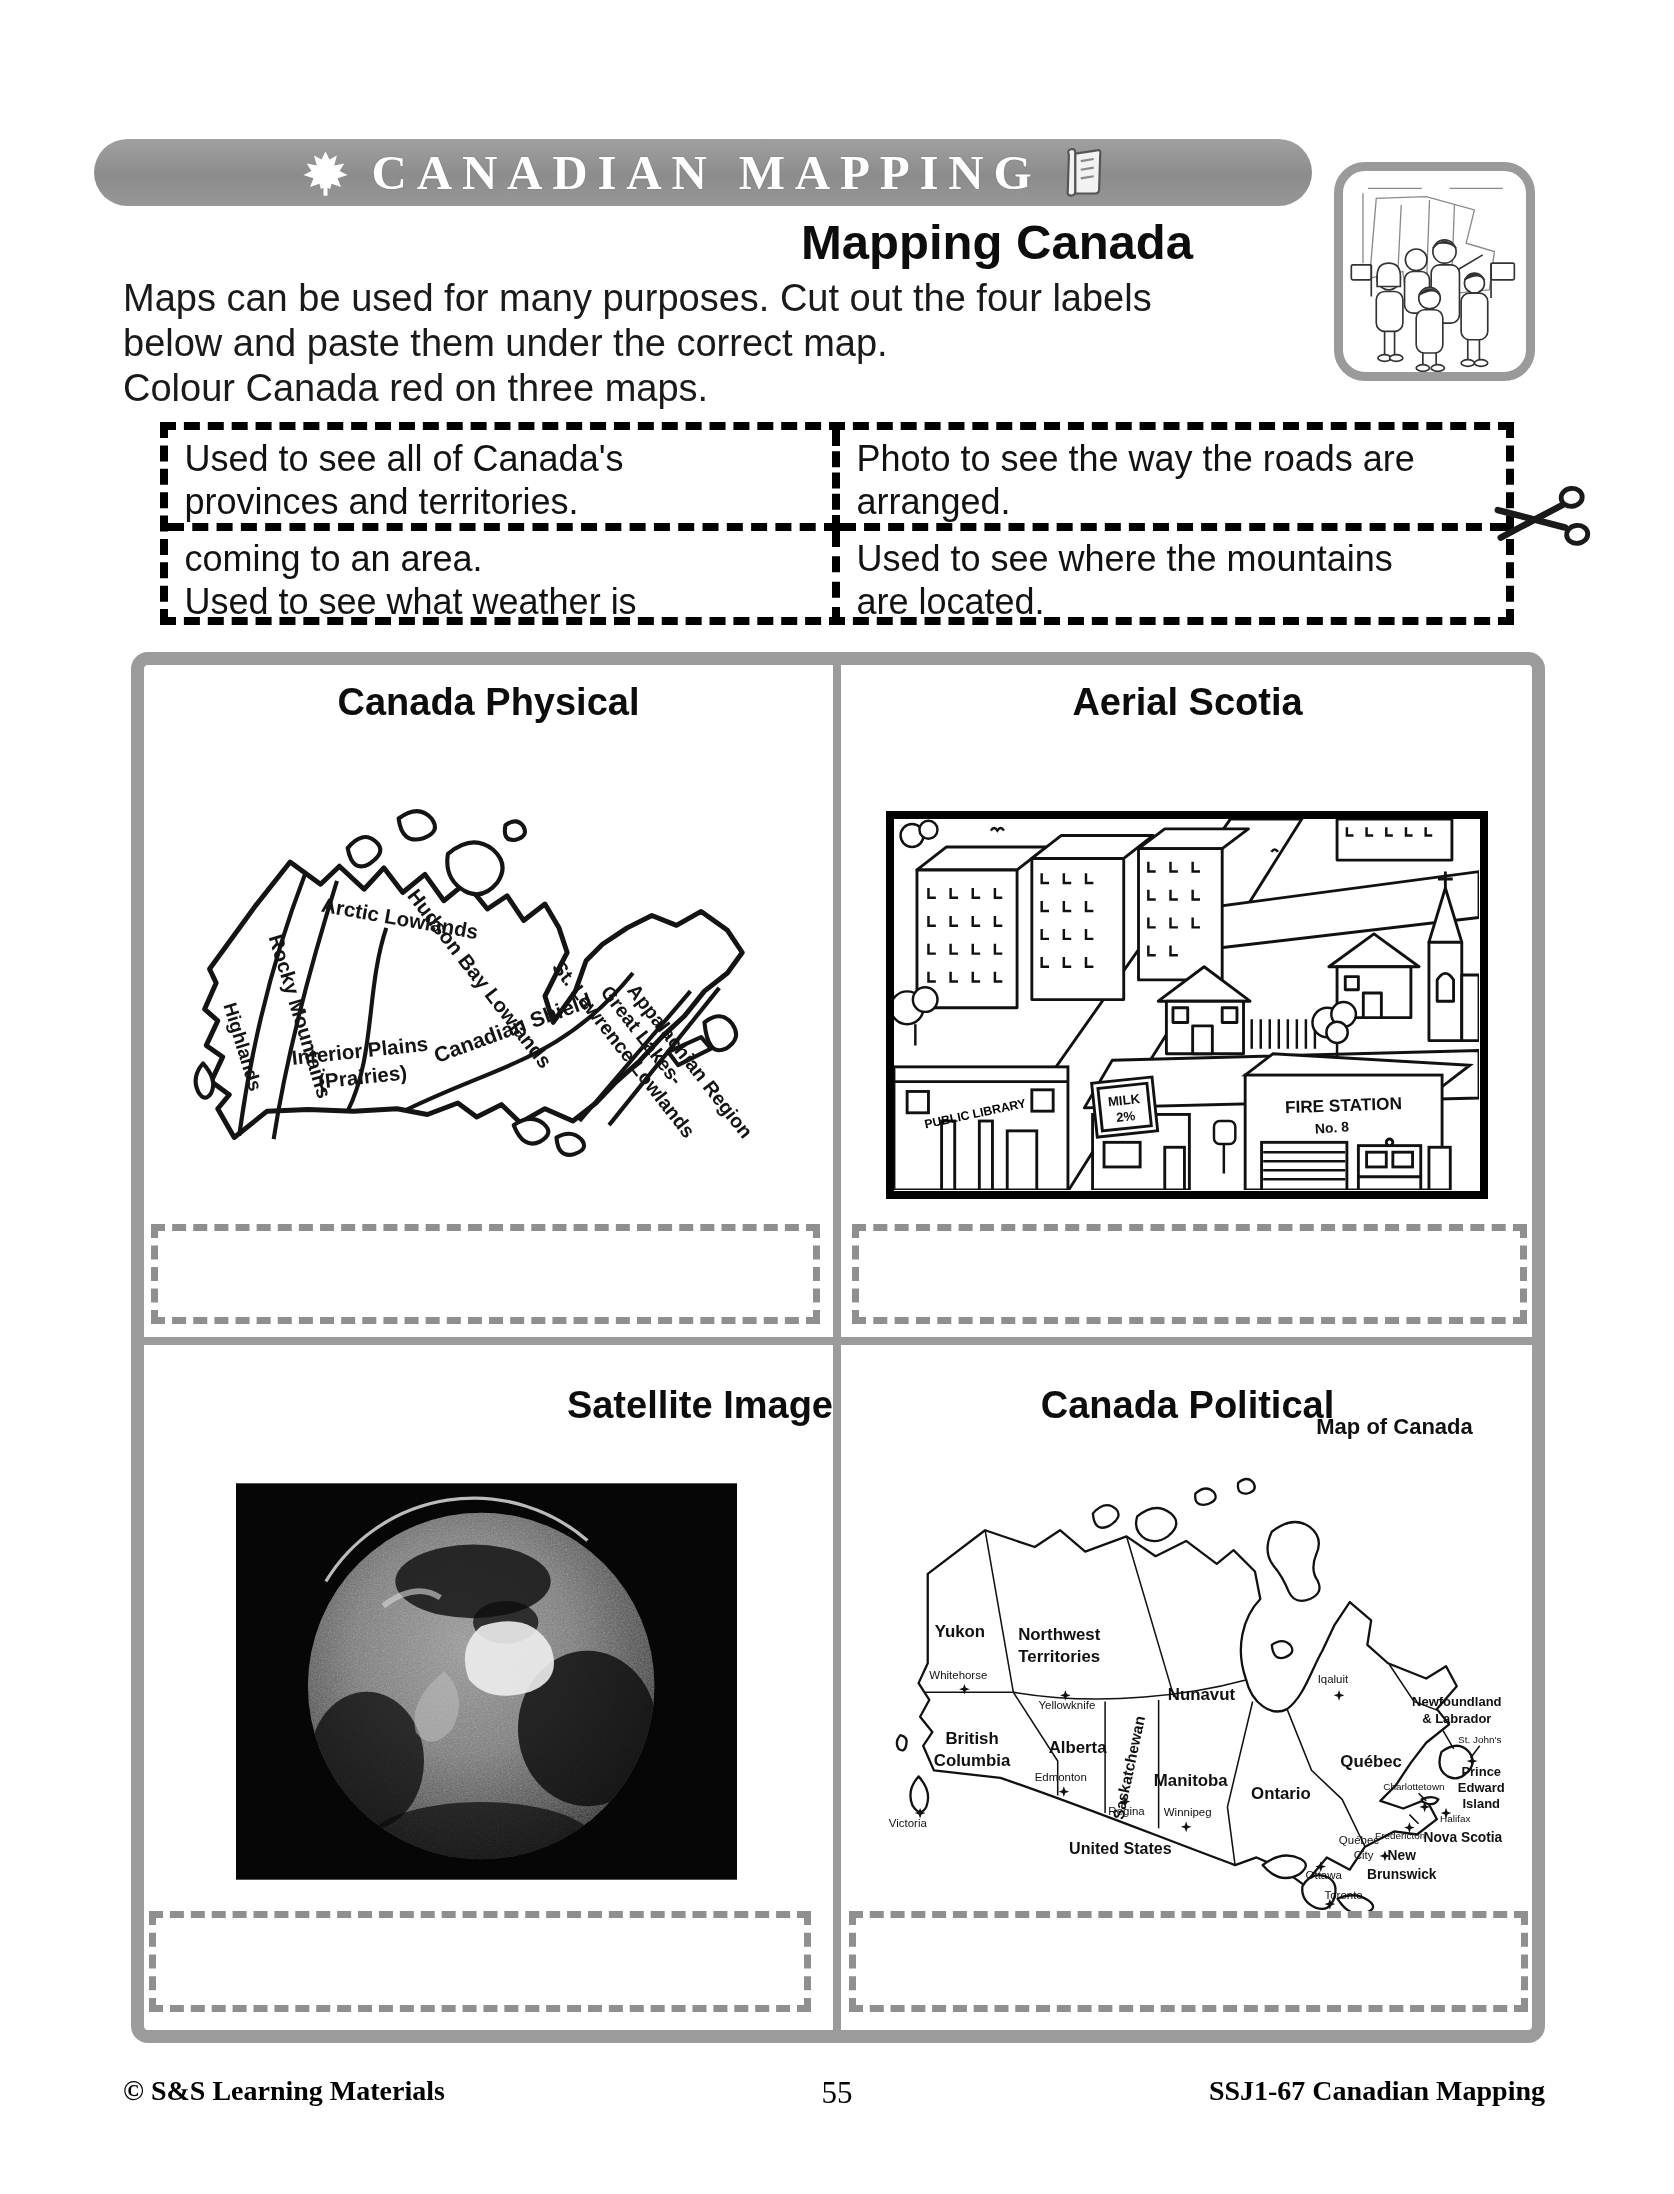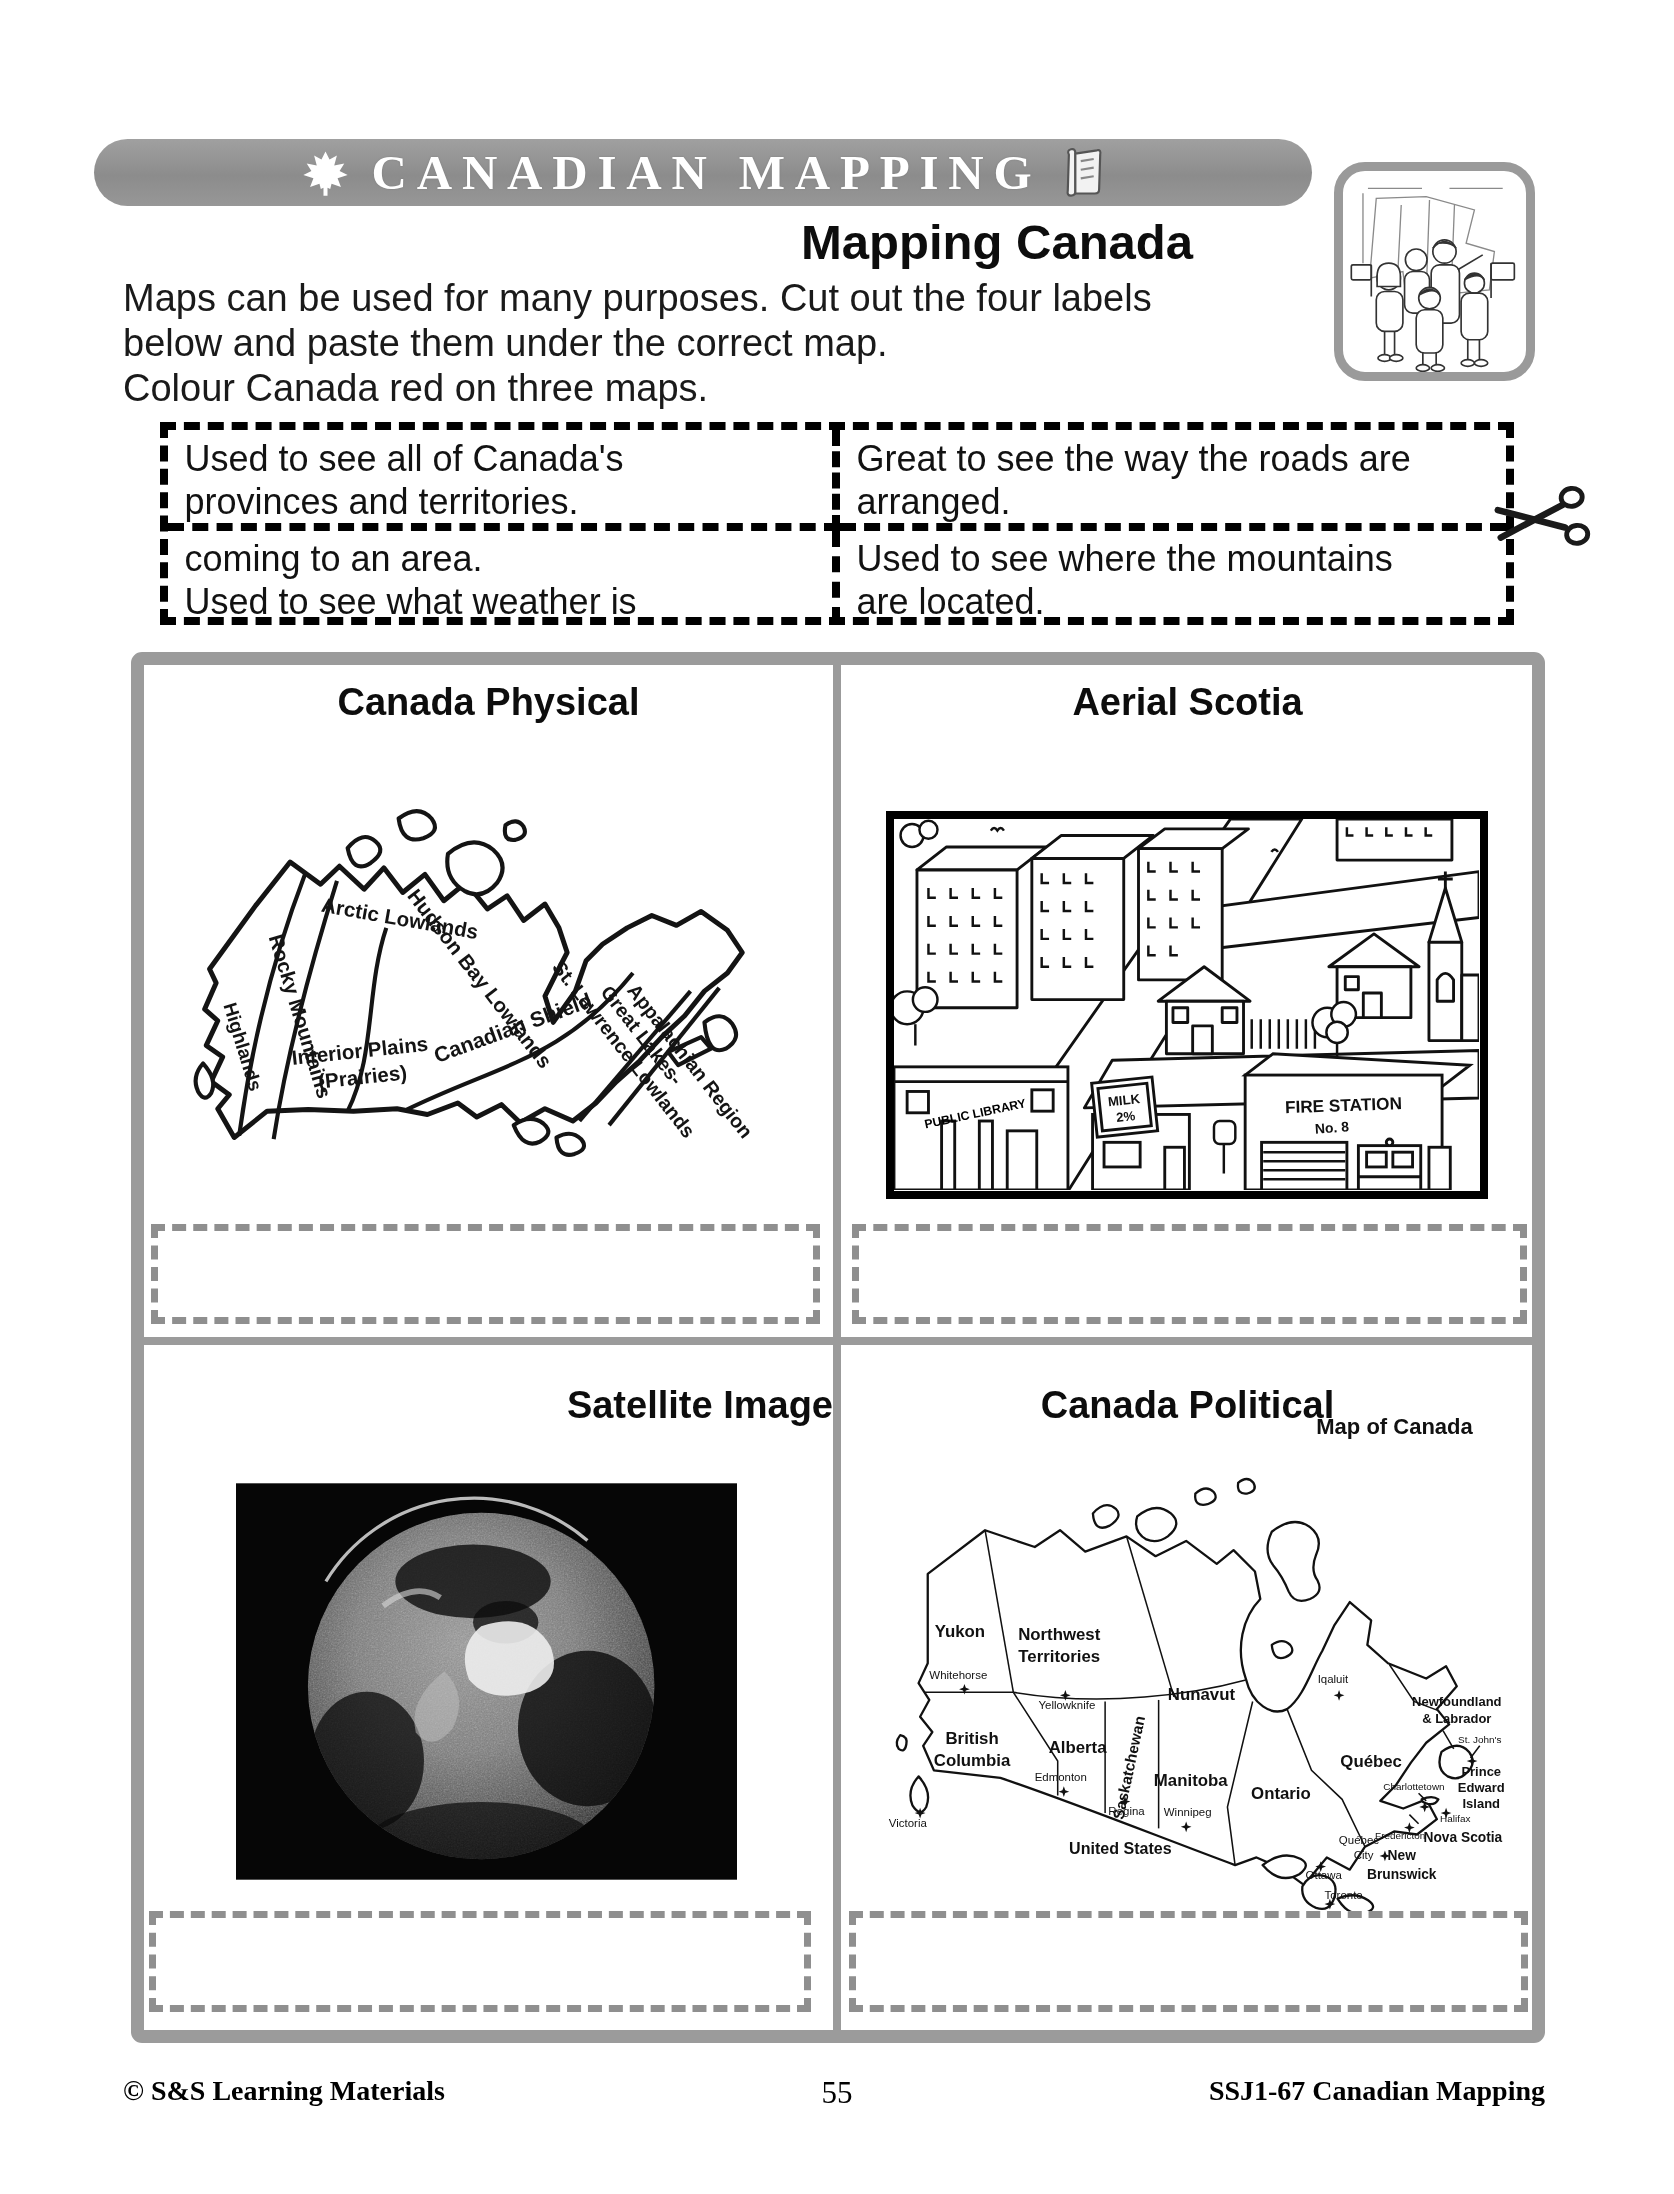--- a/index.html
+++ b/index.html
@@ -23,21 +23,21 @@
   
   .labels-table{position:absolute;left:160px;top:422px;width:1354px;height:203px;box-sizing:border-box;
                 border:8.2px dashed #000;display:grid;grid-template-columns:672px 1fr;grid-template-rows:1fr 1fr;}
   .label-cell{box-sizing:border-box;padding:6.5px 16.4px 0 16.4px;font-size:36px;line-height:43px;color:#121212;}
   .label-cell.br{border-right:8.2px dashed #000;}
   .label-cell.bb{border-bottom:8.2px dashed #000;}
   .scissors{position:absolute;left:1494px;top:481px;transform:rotate(-6deg);}
 
   
   .grid{position:absolute;left:131px;top:652px;width:1414px;height:1391px;box-sizing:border-box;
-        border:13px solid #9b9b9b;border-radius:11px;background:#fff;}
+        border:13px solid #9b9b9b;border-radius:17px;background:#fff;}
   .vdiv{position:absolute;left:689px;top:0;width:8.2px;height:100%;background:#9b9b9b;}
   .hdiv{position:absolute;left:0;top:672px;width:100%;height:8.2px;background:#9b9b9b;}
   .q-title{position:absolute;width:689px;text-align:center;font-size:38px;font-weight:700;color:#0d0d0d;}
   .q-sub{position:absolute;left:1128px;top:749px;width:245px;text-align:center;font-size:22px;font-weight:700;}
   .answer-box{position:absolute;box-sizing:border-box;border:7.4px dashed #8f8f8f;background:#fff;}
   .frame{position:absolute;left:742px;top:146px;width:602px;height:388px;box-sizing:border-box;border:8.2px solid #000;}
   .sat{position:absolute;left:92px;top:818px;width:501px;height:397px;}
 
   
   .footer{position:absolute;left:0;top:2075px;width:1674px;font-family:"Liberation Serif",serif;font-size:28px;color:#000;}
@@ -108,21 +108,21 @@
     <div>below and paste them under the correct map.</div>
     <div>Colour Canada red on three maps.</div>
   </div>
 
   <div class="labels-table">
     <div class="label-cell br bb">
       <div>Used to see all of Canada's</div>
       <div>provinces and territories.</div>
     </div>
     <div class="label-cell bb">
-      <div>Great to see the way the roads are</div>
+      <div>Photo to see the way the roads are</div>
       <div>arranged.</div>
     </div>
     <div class="label-cell br">
       <div>coming to an area.</div>
       <div>Used to see what weather is</div>
     </div>
     <div class="label-cell">
       <div>Used to see where the mountains</div>
       <div>are located.</div>
     </div>

